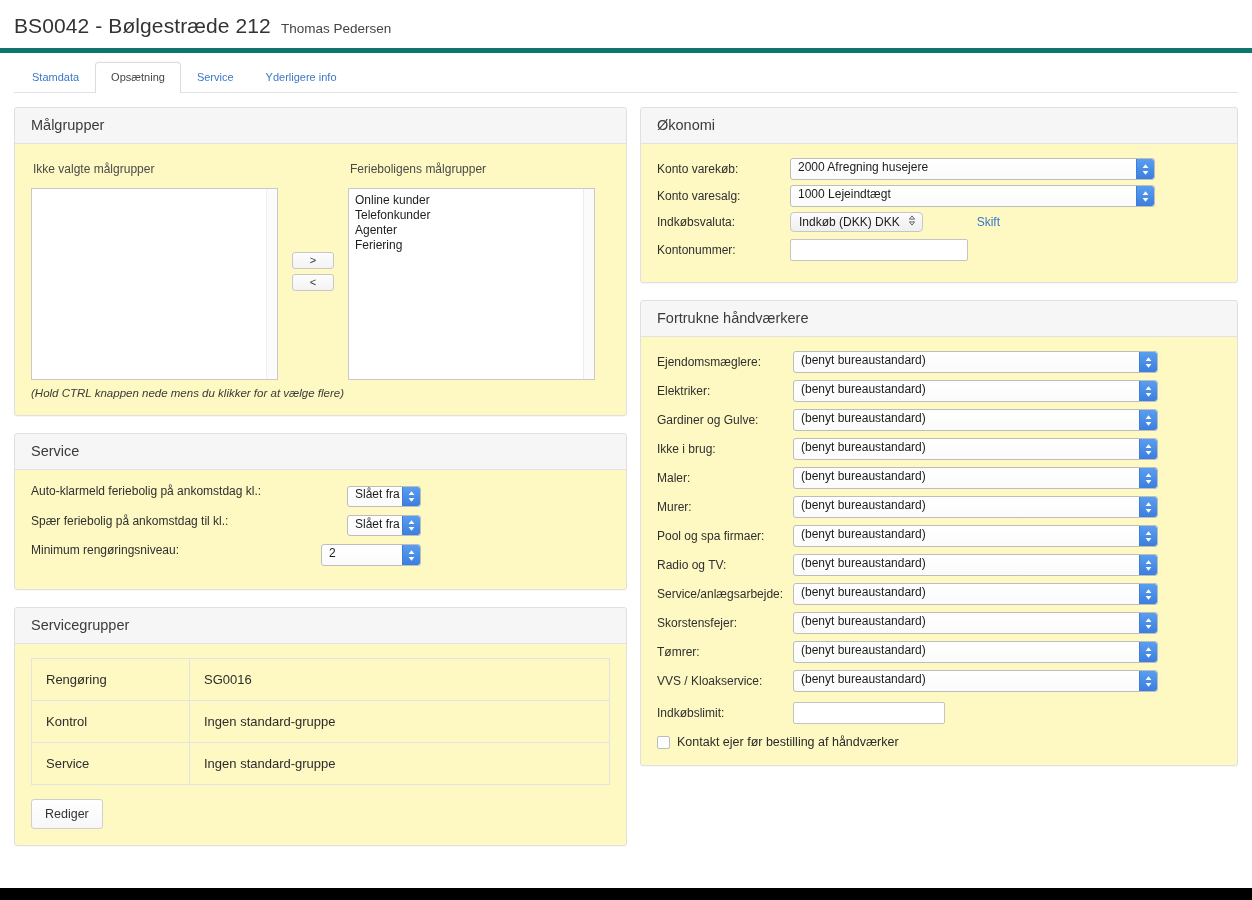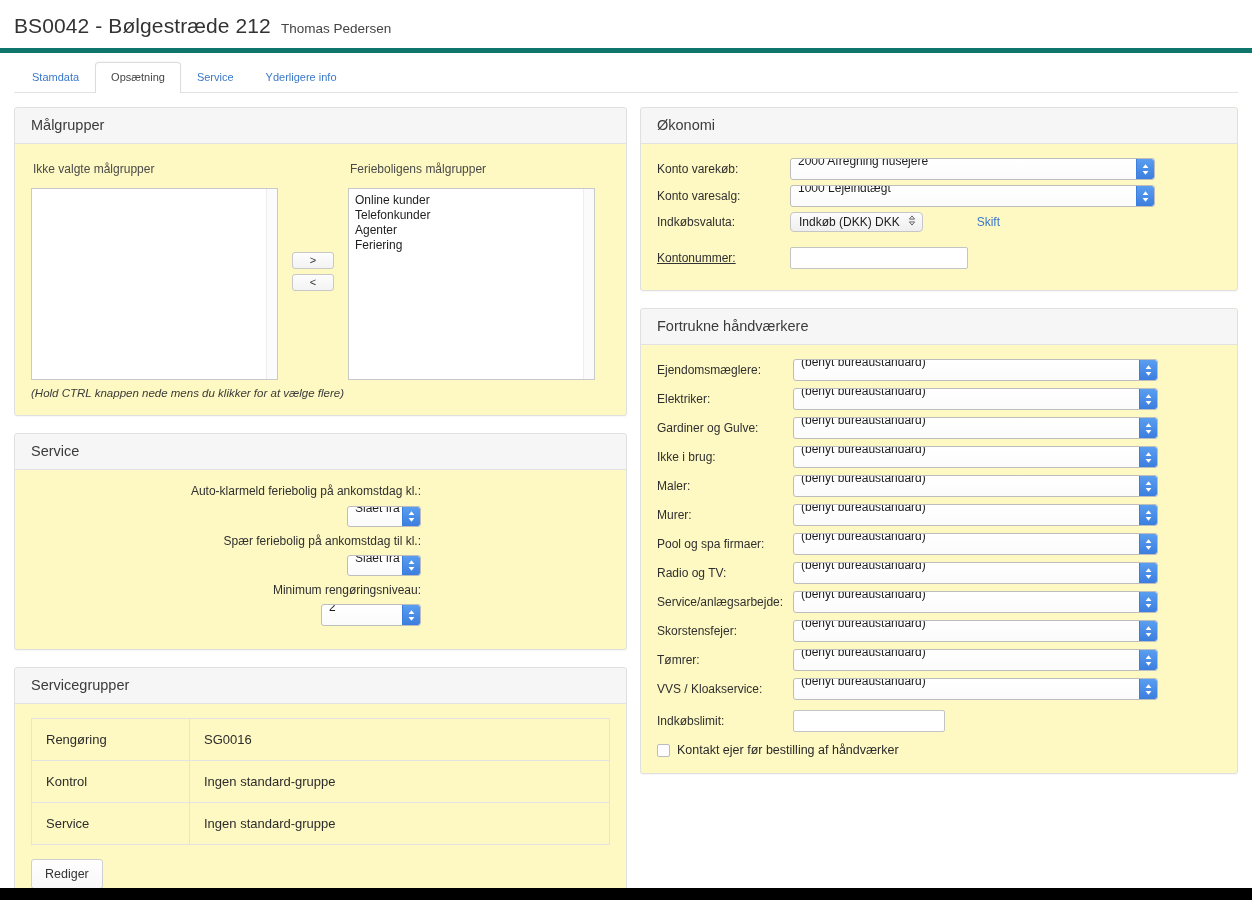--- a/index.html
+++ b/index.html
@@ -163,44 +163,43 @@
   .hint {
     font-size: 11.5px;
     font-style: italic;
     color: #3a3a3a;
     margin-top: 7px;
   }
 
   
   .svc-row {
     display: flex;
-    align-items: flex-end;
+    align-items: flex-start;
     margin-bottom: 7px;
-    flex-direction: column;
   }
   .svc-label {
     font-size: 12px;
     color: #2f2f2f;
     white-space: nowrap;
   }
   .svc-ctrl { margin-left: auto; }
   .svc-grid { width: 390px; }
 
   
   .sel {
     position: relative;
     display: inline-flex;
     align-items: center;
     height: 21px;
     background: linear-gradient(#ffffff,#fbfbfb);
     border: 1px solid #bdbdbd;
     border-radius: 3px;
     font-size: 12px;
     color: #1c1c1c;
-    padding: 0 26px 16px 7px;
+    padding: 0 26px 4px 7px;
     cursor: pointer;
     white-space: nowrap;
     overflow: hidden;
   }
   .sel .chev {
     position: absolute;
     top: 0; right: 0; bottom: 0;
     width: 18px;
     background: linear-gradient(#5a9ef0,#3b7ede);
     border-left: 1px solid #3b7ede;
@@ -506,21 +505,21 @@
             <span class="chev-thin">
               <svg width="8" height="12" viewBox="0 0 8 12">
                   <path d="M4 1.4 L6.6 4.6 L1.4 4.6 Z" fill="none" stroke="#666" stroke-width="1"></path>
                   <path d="M4 10.6 L6.6 7.4 L1.4 7.4 Z" fill="none" stroke="#666" stroke-width="1"></path>
                 </svg>
             </span>
           </span>
           <span class="link">Skift</span>
         </div>
 
-        <div class="ok-row" style="margin-top:15px;text-decoration:underline;">
+        <div class="ok-row" style="margin-top:7px;">
           <span class="ok-label">Kontonummer:</span>
           <input class="txtinput" style="width: 178px;" value="">
         </div>
 
       </div>
     </div>
 
     <div class="panel">
       <div class="panel-head">Fortrukne håndværkere</div>
       <div class="panel-body">

